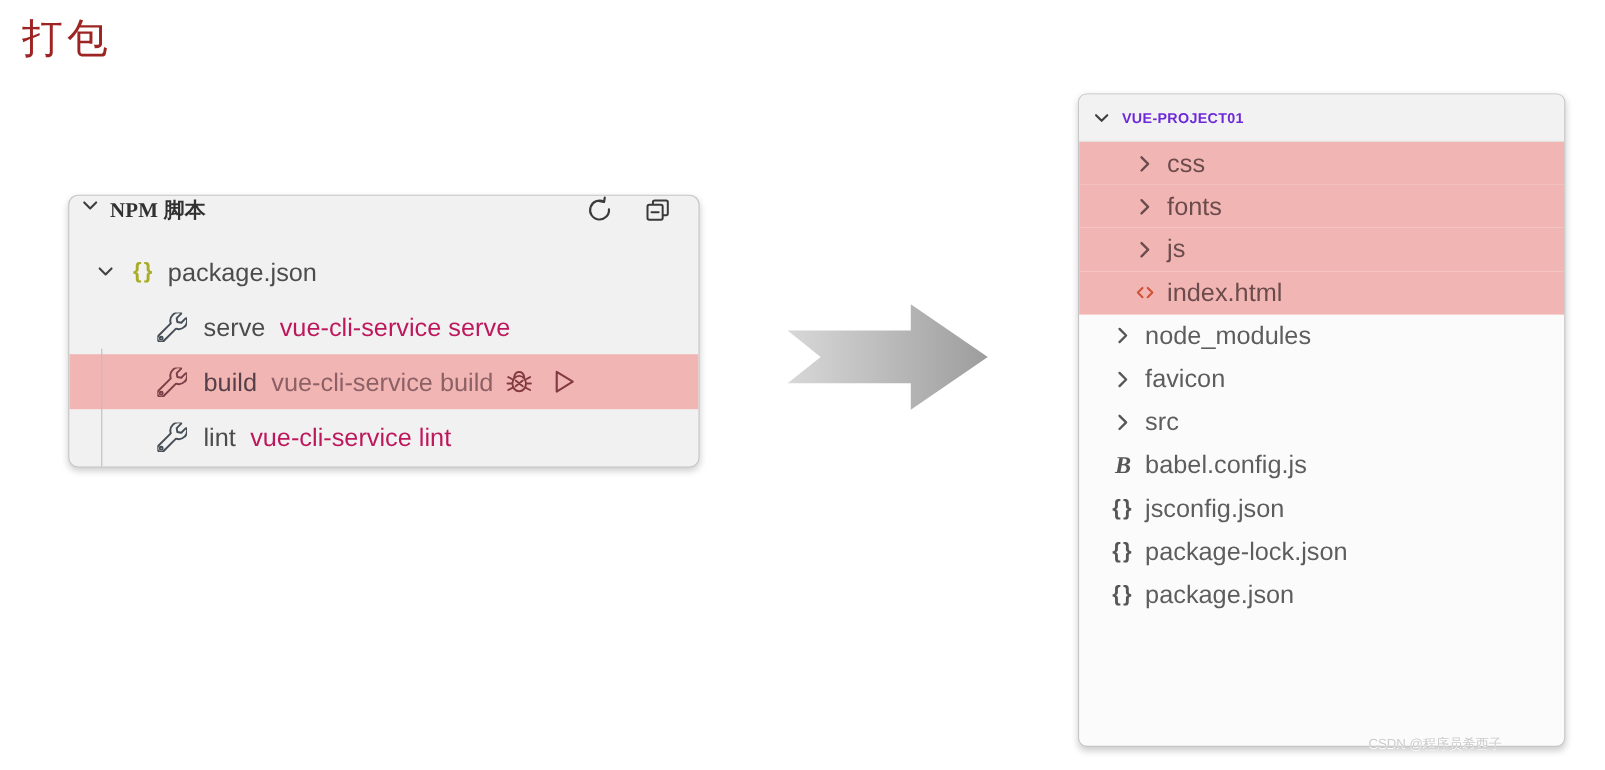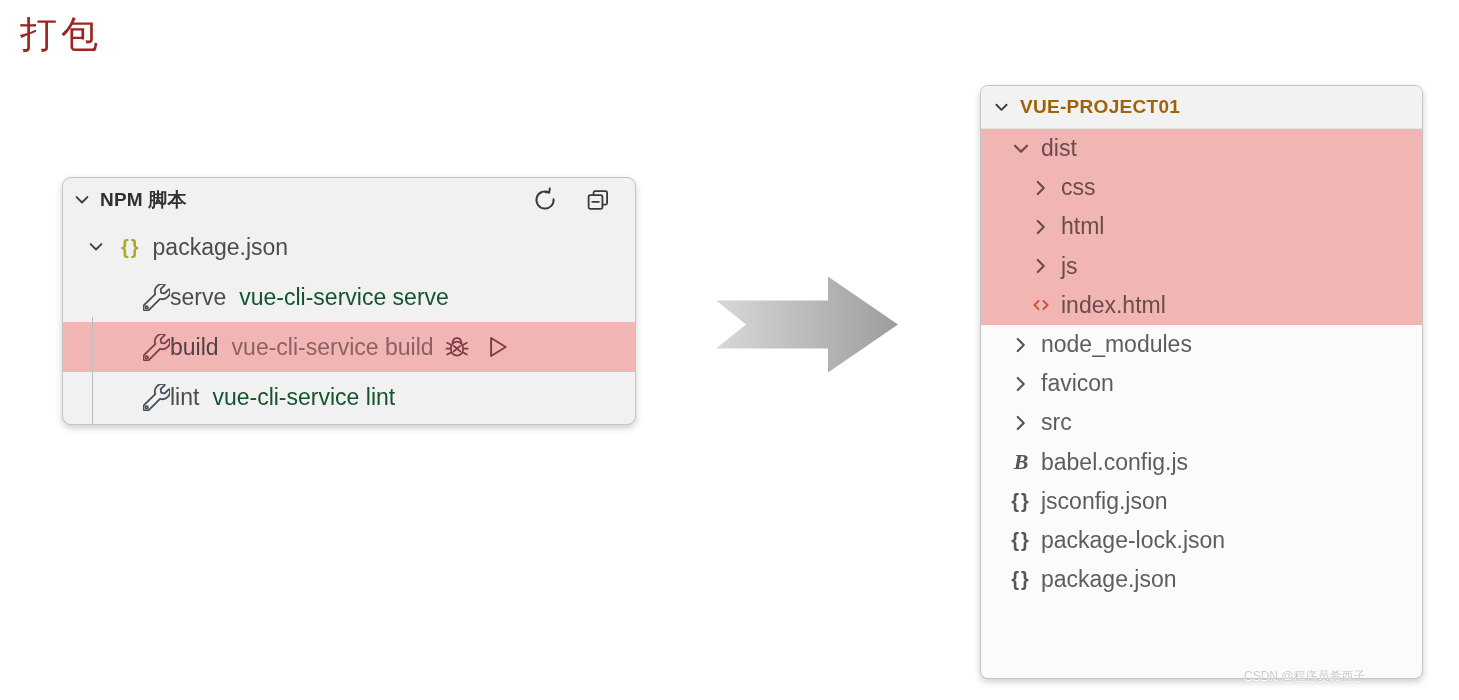--- a/index.html
+++ b/index.html
@@ -13,60 +13,60 @@
   
   .panel{position:absolute;border:1px solid #c5c5c5;box-shadow:0 3px 7px rgba(0,0,0,.20);}
   .npm-panel{left:62px;top:177px;width:572px;height:246px;background:#f1f1f1;border-radius:9px;overflow:hidden;}
   .explorer-panel{left:980px;top:85px;width:441px;height:592px;background:#fbfbfb;border-radius:8px;overflow:hidden;}
 
   
   .tw{display:inline-flex;align-items:center;justify-content:center;flex:none;}
   .tw svg{width:100%;height:100%;display:block;}
 
   
-  .npm-header{display:flex;align-items:center;height:44px;padding:0 24px 0 10px;}
+  .npm-header{display:flex;height:44px;padding:0 24px 0 10px;font-family:Liberation Serif, serif;}
   .npm-header .chev{width:18px;height:18px;color:#3e3e3e;}
   .hlabel{margin-left:9px;font-size:19px;font-weight:bold;color:#313131;letter-spacing:.2px;white-space:nowrap;}
   .spacer{flex:1;}
   .header-btn{width:26px;height:26px;color:#3a3a3a;margin-left:27px;cursor:pointer;}
 
   .npm-tree{position:relative;}
   .npm-row{display:flex;align-items:center;height:50px;font-size:23px;white-space:nowrap;}
   .pkg-row{padding-left:24px;}
   .pkg-row .chev{width:18px;height:18px;color:#424242;}
   .pkg-row .json-braces{margin-left:16px;}
   .pkg-row .label{margin-left:12px;color:#4c4c4c;}
 
   .json-braces{color:var(--json-olive,#a9ac28);font-weight:bold;font-size:20px;letter-spacing:2px;
                font-family:"Liberation Sans",sans-serif;}
   .babel-b{color:var(--babel-green,#bcc22f);font-weight:bold;font-style:italic;font-size:22px;
            font-family:"Liberation Serif","DejaVu Serif",serif;}
 
   .script-row{padding-left:80px;position:relative;}
   .script-row .wrench{width:27px;height:27px;color:#454e57;}
-  .s-name{color:#4c4c4c;}
-  .s-cmd{margin-left:13px;color:#14532d;}
+  .s-name{margin-left:15px;color:#4c4c4c;}
+  .s-cmd{margin-left:13px;color:#be185d;}
   .actions{display:flex;align-items:center;margin-left:9px;}
   .actions .tw{width:28px;height:28px;color:var(--debug-maroon,#833b43);cursor:pointer;}
   .actions .tw + .tw{margin-left:12px;}
   .script-row.highlighted{background:var(--highlight-pink,#f1b6b4);}
   .script-row.highlighted .wrench{color:#7c3e47;}
   .script-row.highlighted .s-name{color:#554049;}
   .script-row.highlighted .s-cmd{color:#8d6066;}
 
   .indent-guide{position:absolute;left:29px;top:95px;width:1px;height:146px;background:#bdbdbd;z-index:2;}
 
   
   .transform-arrow{position:absolute;left:716px;top:276px;width:182px;height:97px;}
 
   
   .ex-header{display:flex;align-items:center;height:42px;padding-left:12px;background:#f2f2f2;
              border-bottom:1px solid #e3e3e3;}
   .ex-header .chev{width:17px;height:17px;color:#3e3e3e;}
-  .ex-header .hlabel{margin-left:10px;font-size:19px;color:#a16207;letter-spacing:.3px;}
+  .ex-header .hlabel{margin-left:10px;font-size:13px;color:#6d28d9;letter-spacing:.3px;}
 
   .ex-row{display:flex;align-items:center;height:39.2px;font-size:23px;color:#5d5d5d;white-space:nowrap;}
   .ex-row.indent-1{padding-left:30px;}
   .ex-row.indent-2{padding-left:50px;}
   .ex-row .tw{width:20px;height:20px;color:#565656;}
   .ex-row .label{margin-left:10px;}
   .ex-row.highlighted{background:var(--highlight-pink,#f1b6b4);color:#6b4b4b;}
   .ex-row.highlighted .tw{color:#6b4b4b;}
 
   .star-path{fill:var(--star-gold,#c79a3a);}
@@ -187,48 +187,39 @@
   <div class="panel explorer-panel">
     <div class="ex-header">
       <span class="tw chev">
         <svg viewBox="0 0 16 16" fill="none" stroke="currentColor" stroke-width="1.8" stroke-linecap="round" stroke-linejoin="round">
             <path d="M3.2 5.4 8 10.2 12.8 5.4"></path>
           </svg>
       </span>
       <span class="hlabel" style="font-weight:bold;">VUE-PROJECT01</span>
     </div>
     <div>
-        <div class="ex-row indent-1 highlighted">
-    <span class="tw">
-      <svg viewBox="0 0 16 16" fill="none" stroke="currentColor" stroke-width="1.7" stroke-linecap="round" stroke-linejoin="round">
-              <path d="M3.2 5.4 8 10.2 12.8 5.4"></path>
-            </svg>
-    </span>
-
-    <span class="label">dist</span>
-  </div>
         <div class="ex-row indent-2 highlighted">
 
     <span class="tw">
       <svg viewBox="0 0 16 16" fill="none" stroke="currentColor" stroke-width="1.7" stroke-linecap="round" stroke-linejoin="round">
               <path d="M5.4 3.2 10.2 8 5.4 12.8"></path>
             </svg>
     </span>
 
     <span class="label">css</span>
   </div>
         <div class="ex-row indent-2 highlighted">
 
     <span class="tw">
       <svg viewBox="0 0 16 16" fill="none" stroke="currentColor" stroke-width="1.7" stroke-linecap="round" stroke-linejoin="round">
               <path d="M5.4 3.2 10.2 8 5.4 12.8"></path>
             </svg>
     </span>
 
-    <span class="label">html</span>
+    <span class="label">fonts</span>
   </div>
         <div class="ex-row indent-2 highlighted">
 
     <span class="tw">
       <svg viewBox="0 0 16 16" fill="none" stroke="currentColor" stroke-width="1.7" stroke-linecap="round" stroke-linejoin="round">
               <path d="M5.4 3.2 10.2 8 5.4 12.8"></path>
             </svg>
     </span>
 
     <span class="label">js</span>

